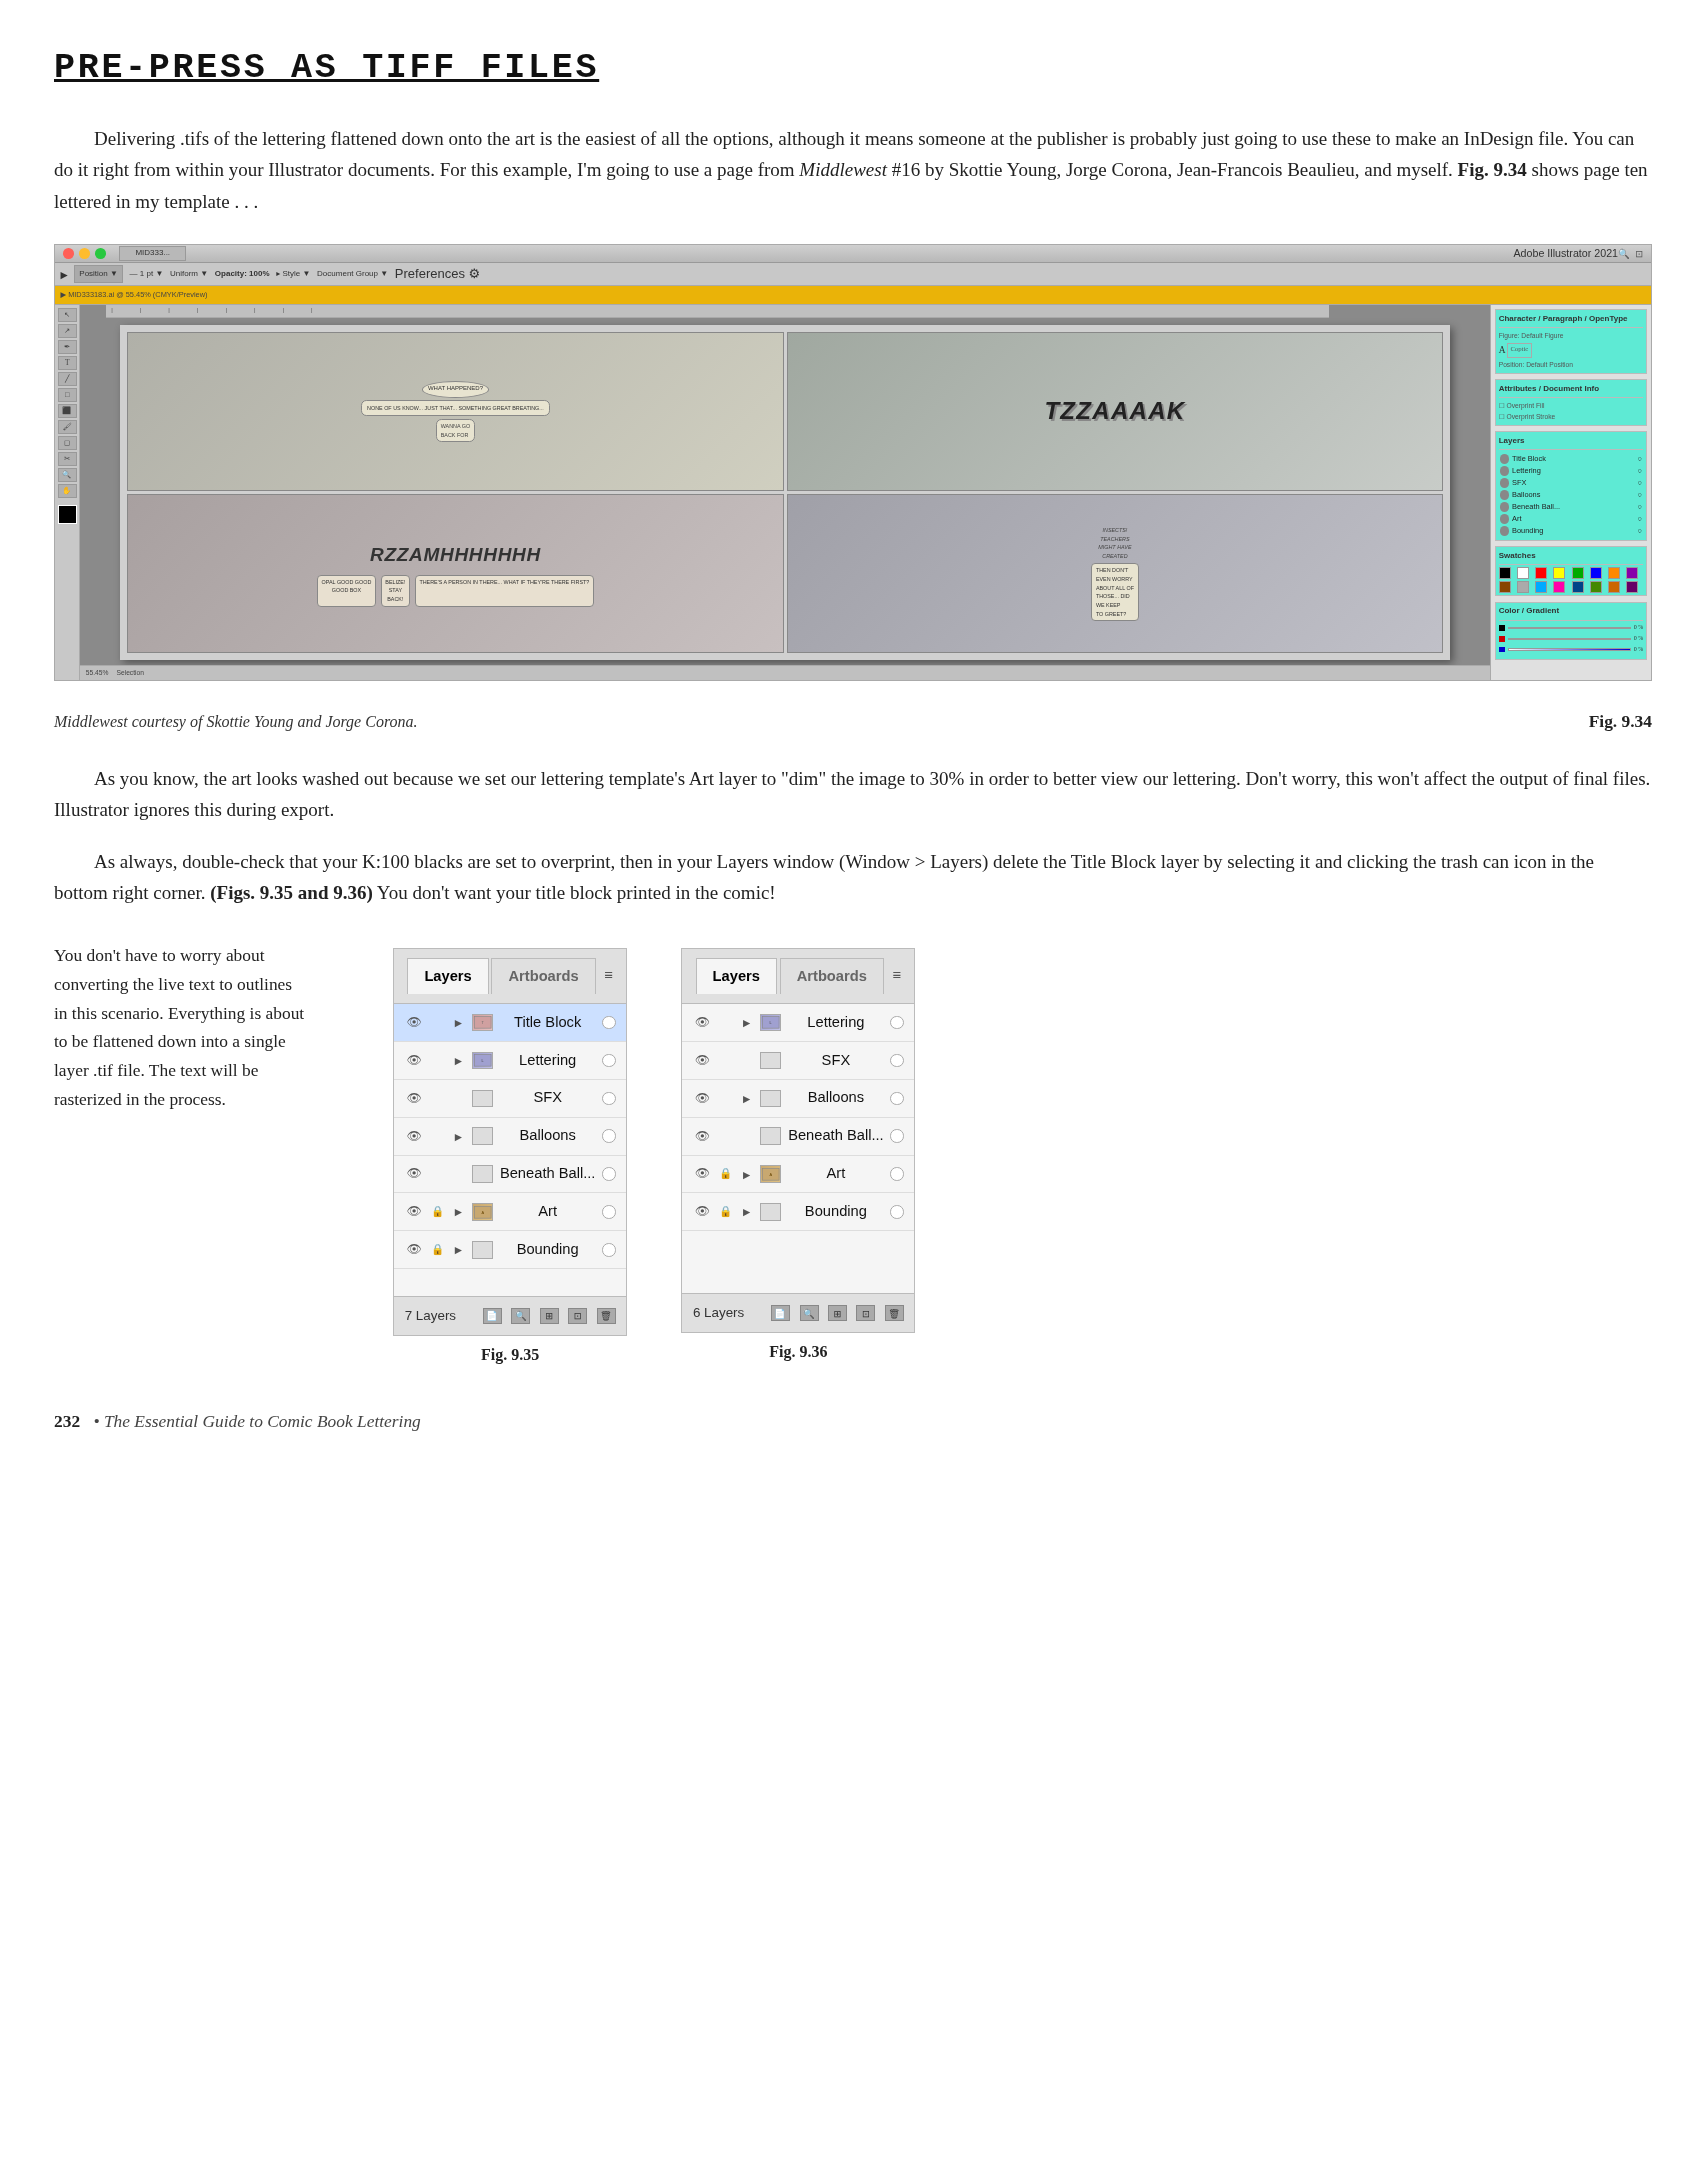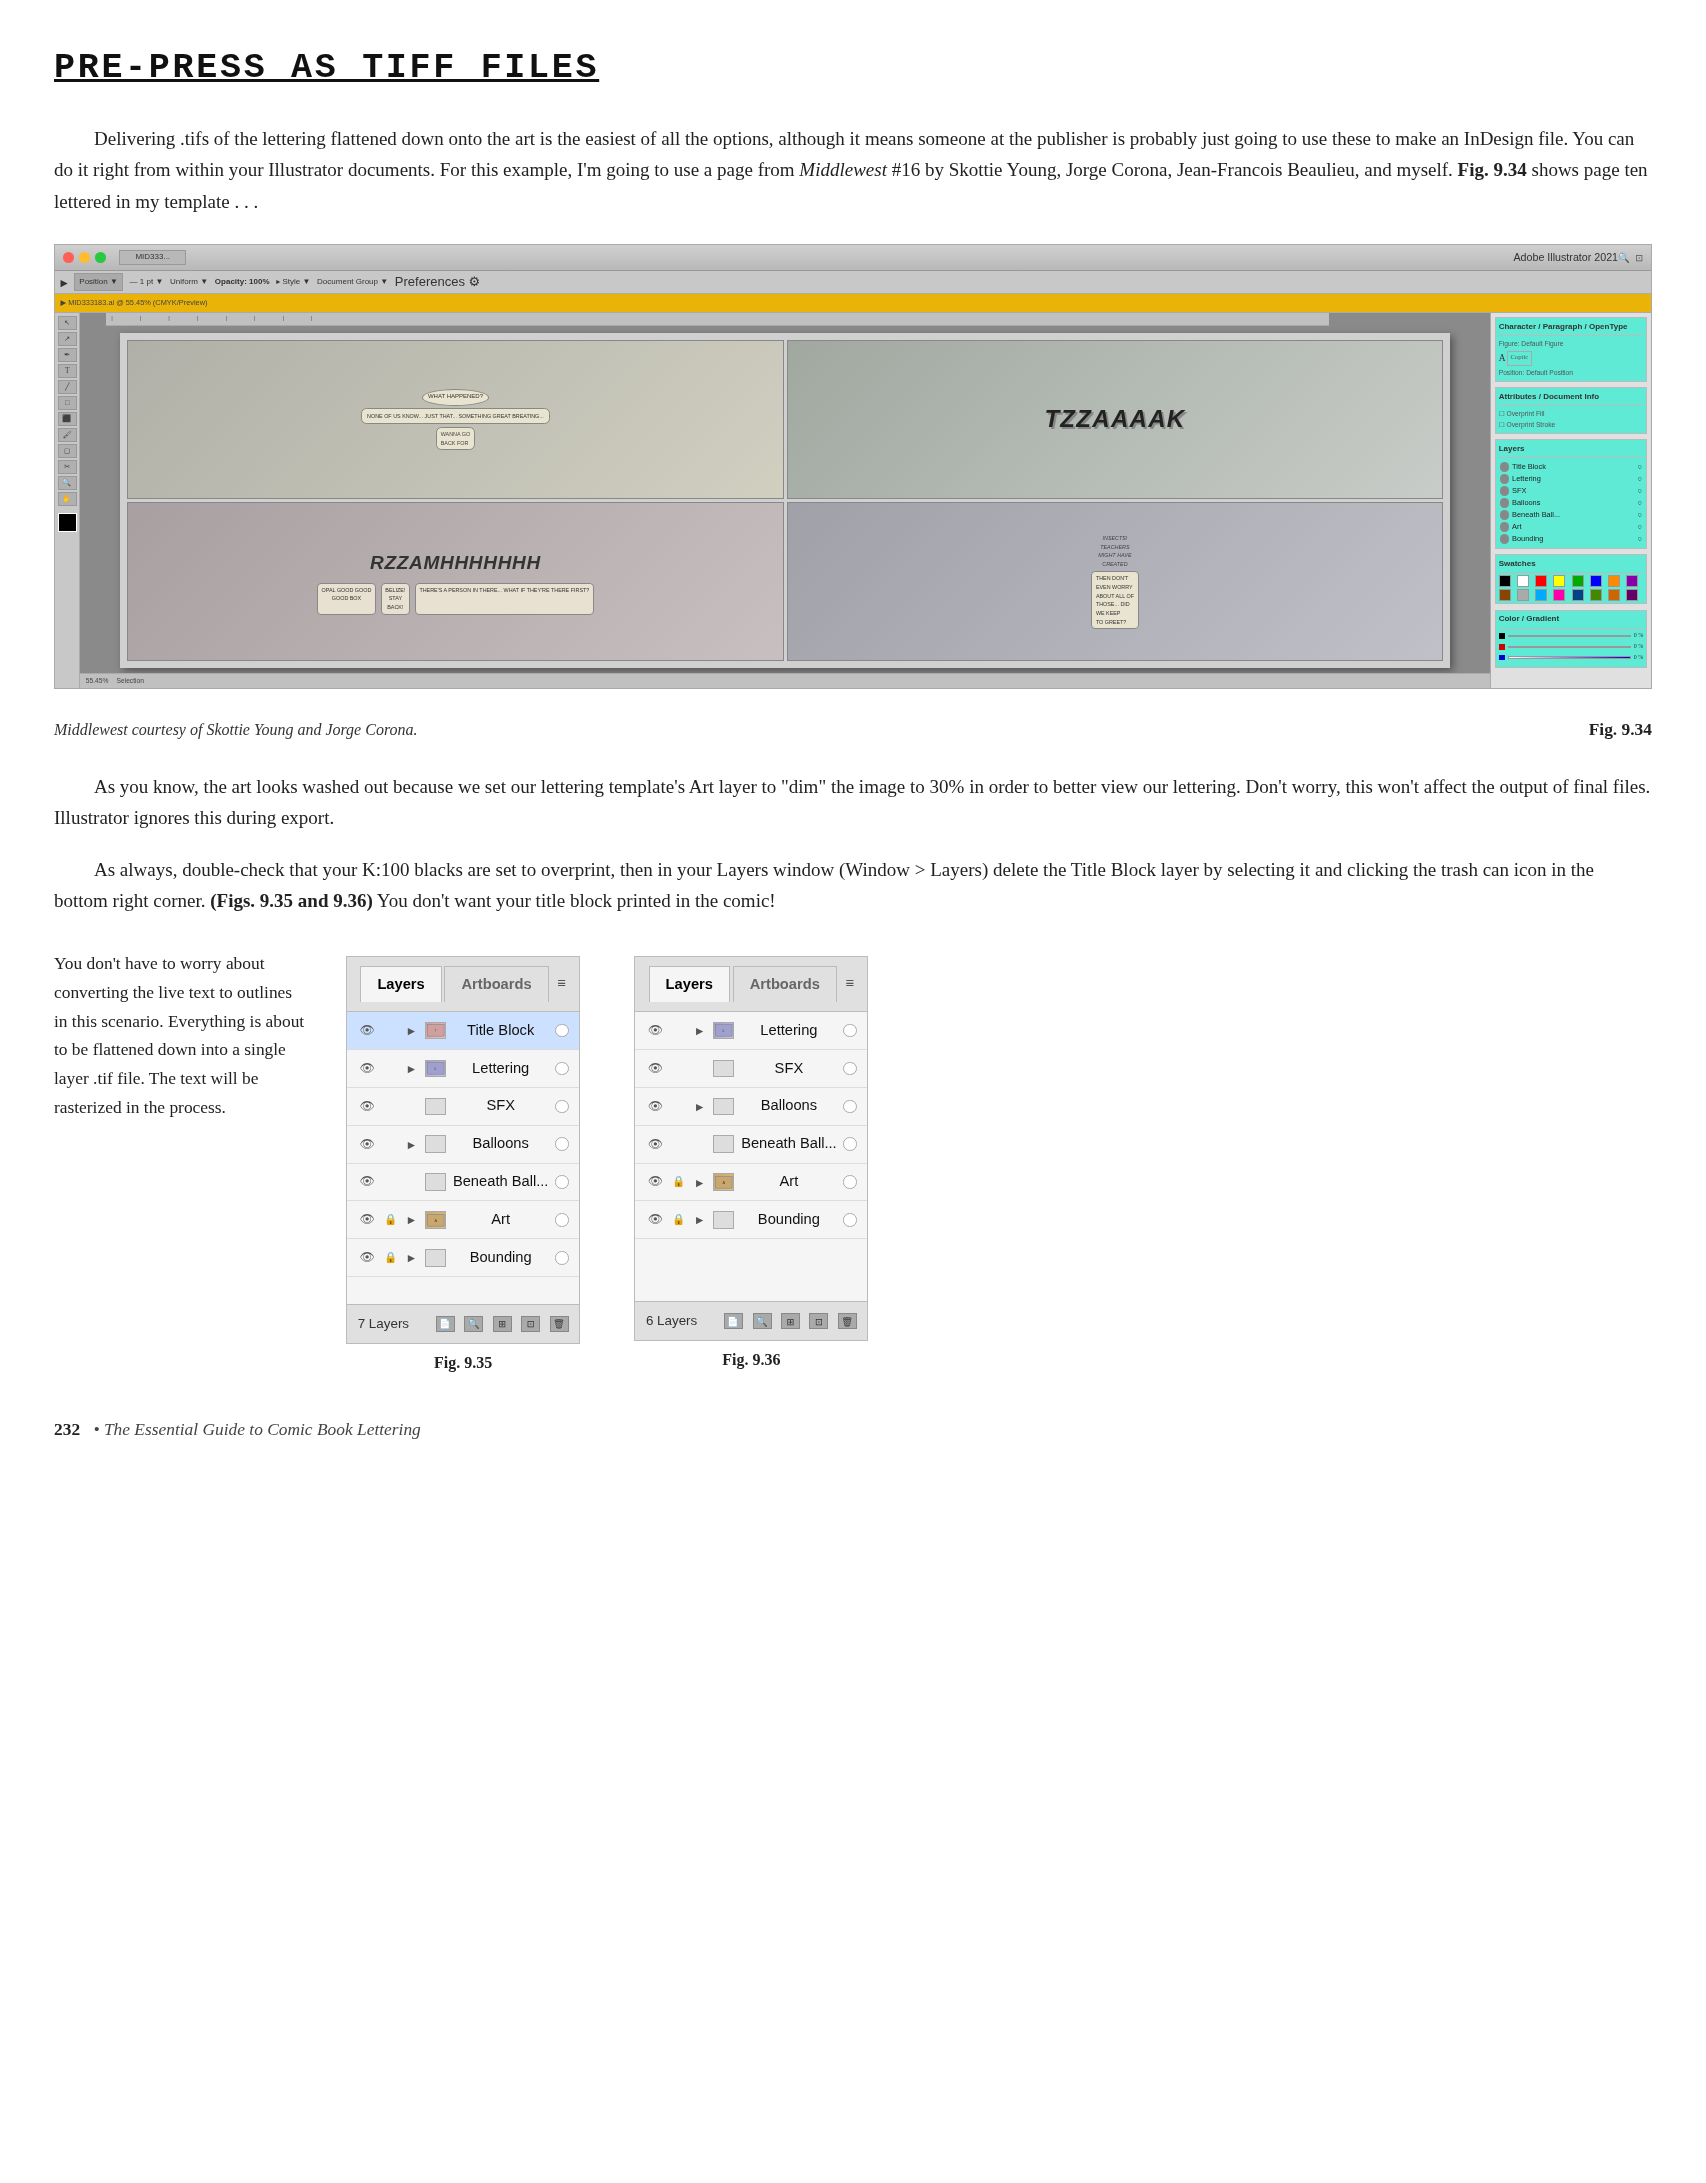--- a/index.html
+++ b/index.html
@@ -39,21 +39,21 @@
     .illustrator-container {
       width: 100%;
       margin: 27px 0;
       border: 1.3px solid #aaa;
       background: #e8e8e8;
       position: relative;
     }
 
     .ai-titlebar {
       background: linear-gradient(to bottom, #d0d0d0, #b8b8b8);
-      height: 26px;
+      height: 18px;
       display: flex;
       align-items: center;
       padding: 0 8px;
       border-bottom: 0.7px solid #999;
       font-size: 12px;
       font-family: Arial, sans-serif;
     }
 
     .ai-dots { display: flex; gap: 5.4px; margin-right: 13.4px; }
     .ai-dot { width: 10.7px; height: 10.7px; border-radius: 50%; }
@@ -227,21 +227,21 @@
       margin: 9.4px 0 27px 0;
       font-size: 16px;
     }
 
     .caption-left { font-style: italic; color: #333; }
     .caption-right { font-style: normal; font-weight: bold; color: #222; font-size: 17.4px; }
 
     
     .layers-section {
       display: flex;
-      gap: 38px;
+      gap: 85px;
       margin: 33px 0 27px 0;
       align-items: flex-start;
     }
 
     .sidebar-text {
       width: 254px;
       font-size: 17.4px;
       line-height: 1.65;
       flex-shrink: 0;
     }

